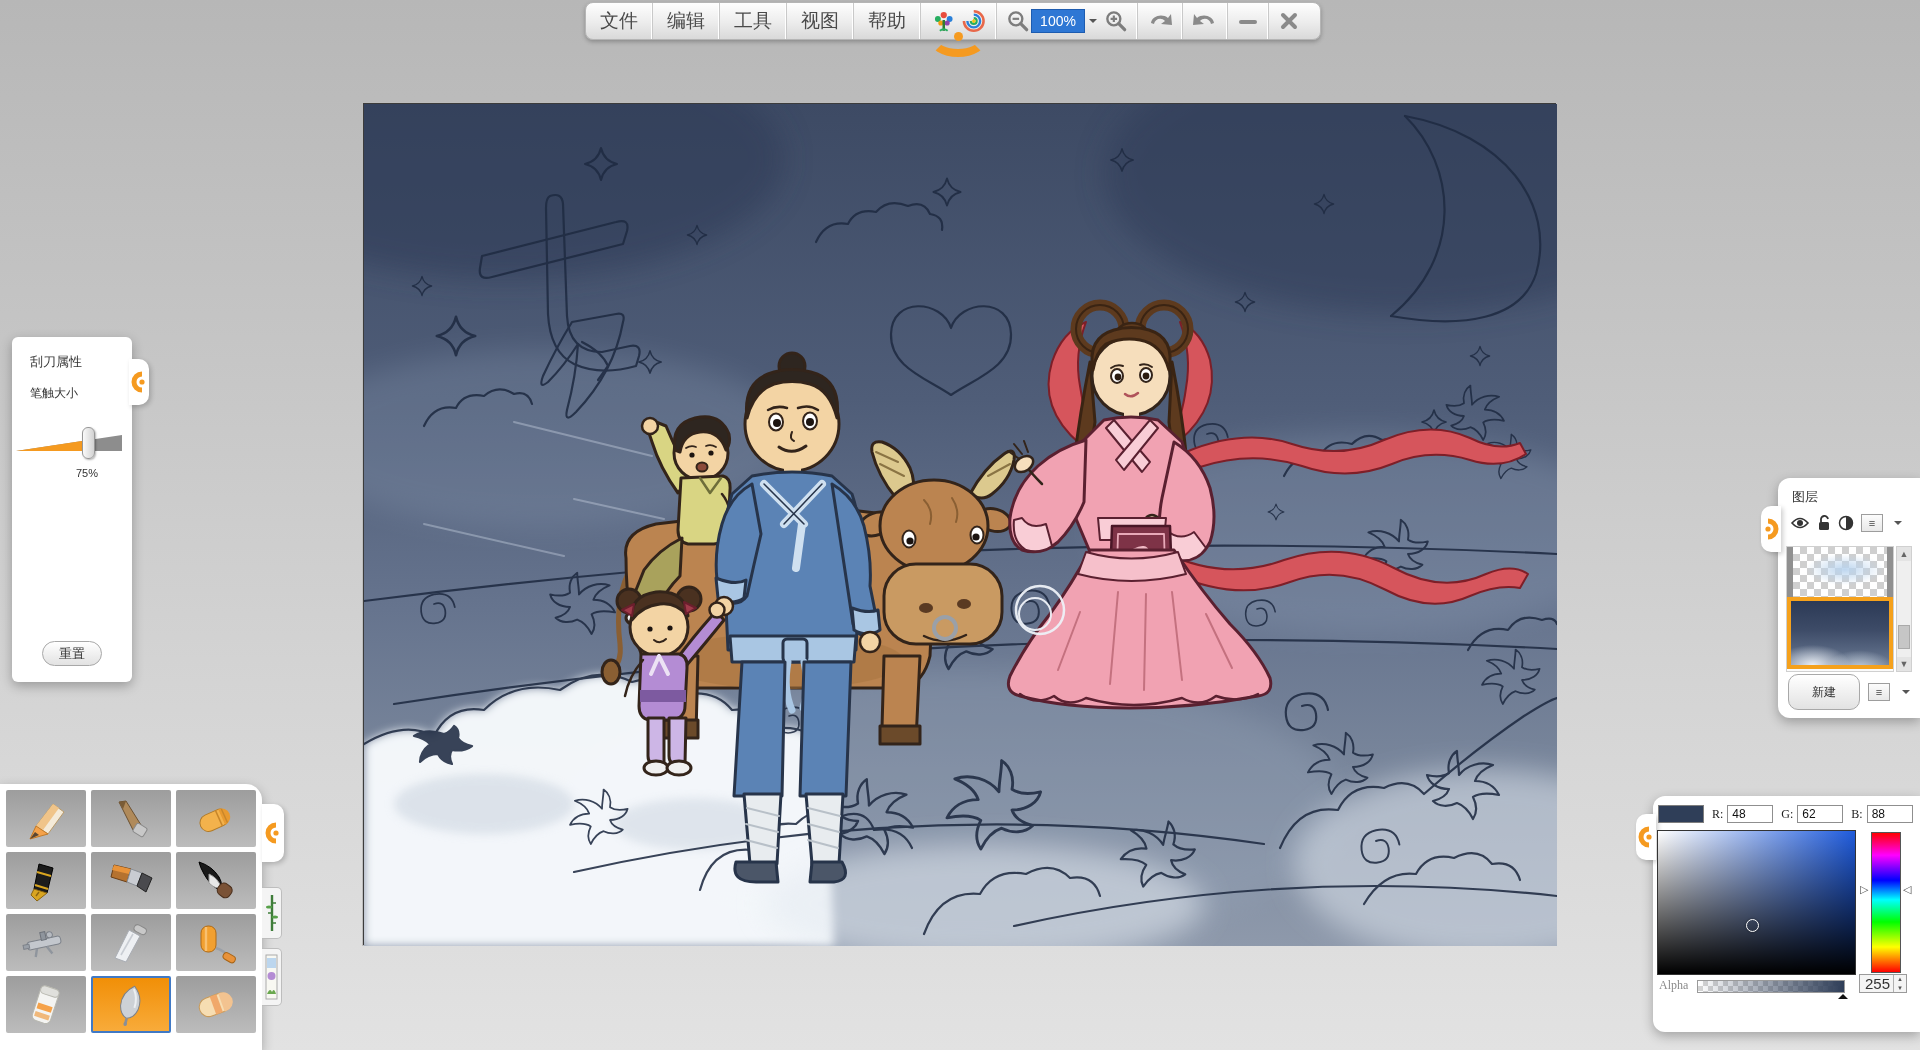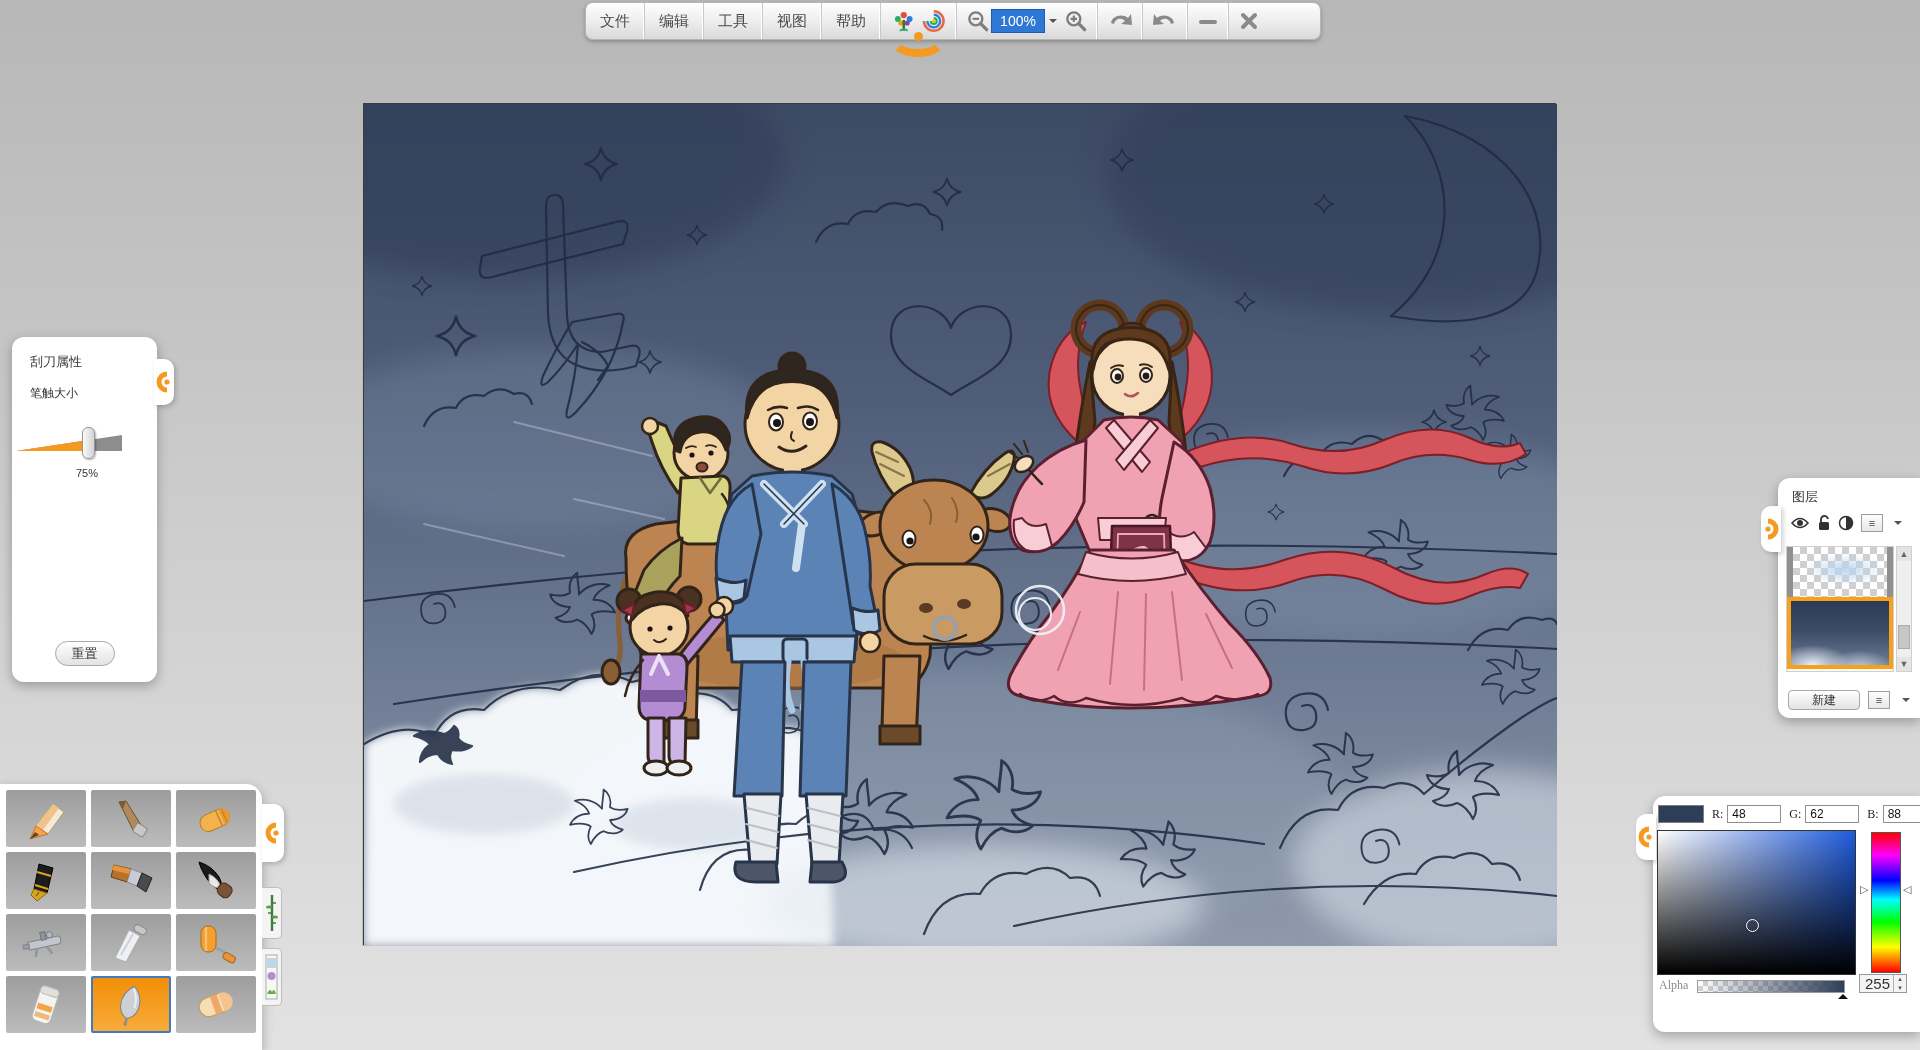--- a/index.html
+++ b/index.html
@@ -8,21 +8,21 @@
          font-family:"Liberation Sans", sans-serif;
          background:linear-gradient(180deg,#b7b7b7 0%,#c4c4c4 30%,#d4d4d4 65%,#e2e2e2 100%);}
 
   
   #toolbar{position:absolute;left:585px;top:2px;height:38px;width:736px;
            display:flex;align-items:stretch;
            background:linear-gradient(180deg,#fefefe 0%,#ececec 55%,#d9d9d9 100%);
            border:1px solid #b5b5b5;border-radius:8px;
            box-shadow:0 2px 4px rgba(0,0,0,.25);}
   .tb-btn{display:flex;align-items:center;justify-content:center;
-          padding:12px 14px;font-size:15px;color:#4a4a4a;cursor:default;
+          padding:12px 14px;font-size:19px;color:#4a4a4a;cursor:default;
           border-right:1px solid #c9c9c9;box-shadow:inset -1px 0 0 #ffffff;text-align:right;}
   .tb-group{display:flex;align-items:center;padding:0 8px;border-right:1px solid #c9c9c9;
             box-shadow:inset -1px 0 0 #ffffff;position:relative;}
   .tb-last{border-right:none;box-shadow:none;}
   #mascot{width:76px;position:relative;overflow:visible;}
   #mascot .m-ico{width:28px;height:28px;margin:0 2px;}
   #mascot-nose{position:absolute;left:33px;top:29px;width:9px;height:9px;border-radius:50%;
                background:#f59a20;}
   #mascot-smile{position:absolute;left:8px;top:18px;width:58px;height:36px;border-radius:50%;
                 border:8px solid transparent;border-bottom-color:#f59a20;pointer-events:none;}
@@ -35,21 +35,21 @@
   #canvas-wrap{position:absolute;left:363px;top:103px;width:1193px;height:842px;
                border:1px solid #3c3c3c;box-shadow:0 0 0 1px #bdbdbd;}
   #canvas-wrap svg{display:block;}
 
   
   .panel{position:absolute;background:#fff;box-shadow:0 4px 12px rgba(0,0,0,.28);}
   .grab{position:absolute;background:#fff;display:flex;align-items:center;justify-content:center;
         box-shadow:2px 2px 5px rgba(0,0,0,.2);}
 
   
-  #scraper-panel{left:12px;top:337px;width:145px;height:345px;border-radius:12px;}
+  #scraper-panel{left:12px;top:337px;width:120px;height:345px;border-radius:6px;}
   #scraper-panel .ttl{font-size:13px;color:#333;padding:16px 0 0 18px;}
   #scraper-panel .lbl{font-size:12px;color:#333;padding:14px 0 0 18px;}
   #sp-handle{right:-17px;top:22px;width:20px;height:46px;border-radius:0 10px 10px 0;}
   #slider{position:absolute;left:4px;top:96px;width:106px;height:22px;}
   .wedge{position:absolute;bottom:4px;left:0;height:16px;}
   .wedge.gray{width:106px;background:#8d8d8d;clip-path:polygon(0 100%,100% 0,100% 100%);}
   .wedge.orange{width:74px;background:#f59a20;clip-path:polygon(0 100%,100% 30%,100% 100%);}
   #slider-handle{position:absolute;left:66px;top:-6px;width:13px;height:32px;border-radius:6px;
                  background:linear-gradient(90deg,#fafafa,#d2d2d2);border:1px solid #979797;
                  box-shadow:1px 1px 2px rgba(0,0,0,.3);}
@@ -90,33 +90,33 @@
            background:radial-gradient(55% 45% at 22% 100%, #e9eef5 0%, rgba(233,238,245,0) 70%),
                       radial-gradient(50% 40% at 70% 105%, #c2cdda 0%, rgba(194,205,218,0) 70%),
                       linear-gradient(180deg,#2c3a56 0%,#3d4b67 45%,#55647f 75%,#6d7c94 100%);}
   #lp-scroll{position:absolute;right:8px;top:68px;width:16px;height:126px;background:#efefef;
              border:1px solid #d0d0d0;}
   .scr-arrow{position:absolute;left:0;width:100%;height:14px;display:flex;align-items:center;
              justify-content:center;color:#666;font-size:9px;background:#e4e4e4;}
   #lp-thumbbar{position:absolute;left:1px;top:78px;width:12px;height:24px;background:#c6c6c6;
              border:1px solid #aaa;}
   #lp-bottom{position:absolute;left:10px;bottom:8px;display:flex;align-items:center;gap:8px;}
-  #new-layer-btn{width:72px;height:20px;border-radius:4px;border:1px solid #a8a8a8;
+  #new-layer-btn{width:72px;height:36px;border-radius:10px;border:1px solid #a8a8a8;
              background:linear-gradient(180deg,#fff,#e2e2e2);font-size:12px;color:#333;
              display:flex;align-items:center;justify-content:center;}
   .list-btn{width:22px;height:18px;border:1px solid #9d9d9d;background:linear-gradient(#fcfcfc,#e8e8e8);
             display:flex;align-items:center;justify-content:center;font-size:11px;color:#444;}
 
   
   #color-panel{left:1653px;top:796px;width:267px;height:236px;border-radius:12px 0 0 12px;}
   #cp-handle{left:-17px;top:18px;width:20px;height:46px;border-radius:10px 0 0 10px;}
   #cp-row1{position:absolute;left:5px;top:9px;display:flex;align-items:center;gap:4px;}
   #cp-swatch{width:46px;height:18px;border:1px solid #7e7e7e;}
   .cp-lbl{font-family:"Liberation Serif", serif;font-size:12px;color:#222;margin-left:4px;}
-  .cp-input{width:54px;height:18px;border:1px solid #8f8f8f;background:#fff;font-size:12px;
+  .cp-input{width:46px;height:18px;border:1px solid #8f8f8f;background:#fff;font-size:12px;
             color:#111;display:flex;align-items:center;padding-left:4px;}
   #sv-square{position:absolute;left:4px;top:34px;width:199px;height:145px;border:1px solid #333;
              background:linear-gradient(to top,#000,rgba(0,0,0,0)),
                         linear-gradient(to right,#fff,#1f5bdc);}
   #sv-cursor{position:absolute;left:88px;top:88px;width:13px;height:13px;border:1.5px solid #fff;
              border-radius:50%;box-shadow:0 0 2px rgba(0,0,0,.6);}
   #hue-bar{position:absolute;left:218px;top:36px;width:30px;height:141px;border:1px solid #555;
            background:linear-gradient(180deg,#ff0000 0%,#ff00ff 16%,#0000ff 34%,#00ffff 48%,
                         #00ff00 64%,#ffff00 82%,#ff0000 100%);}
   .hue-mark{position:absolute;font-size:11px;color:#4a4a4a;line-height:10px;}

